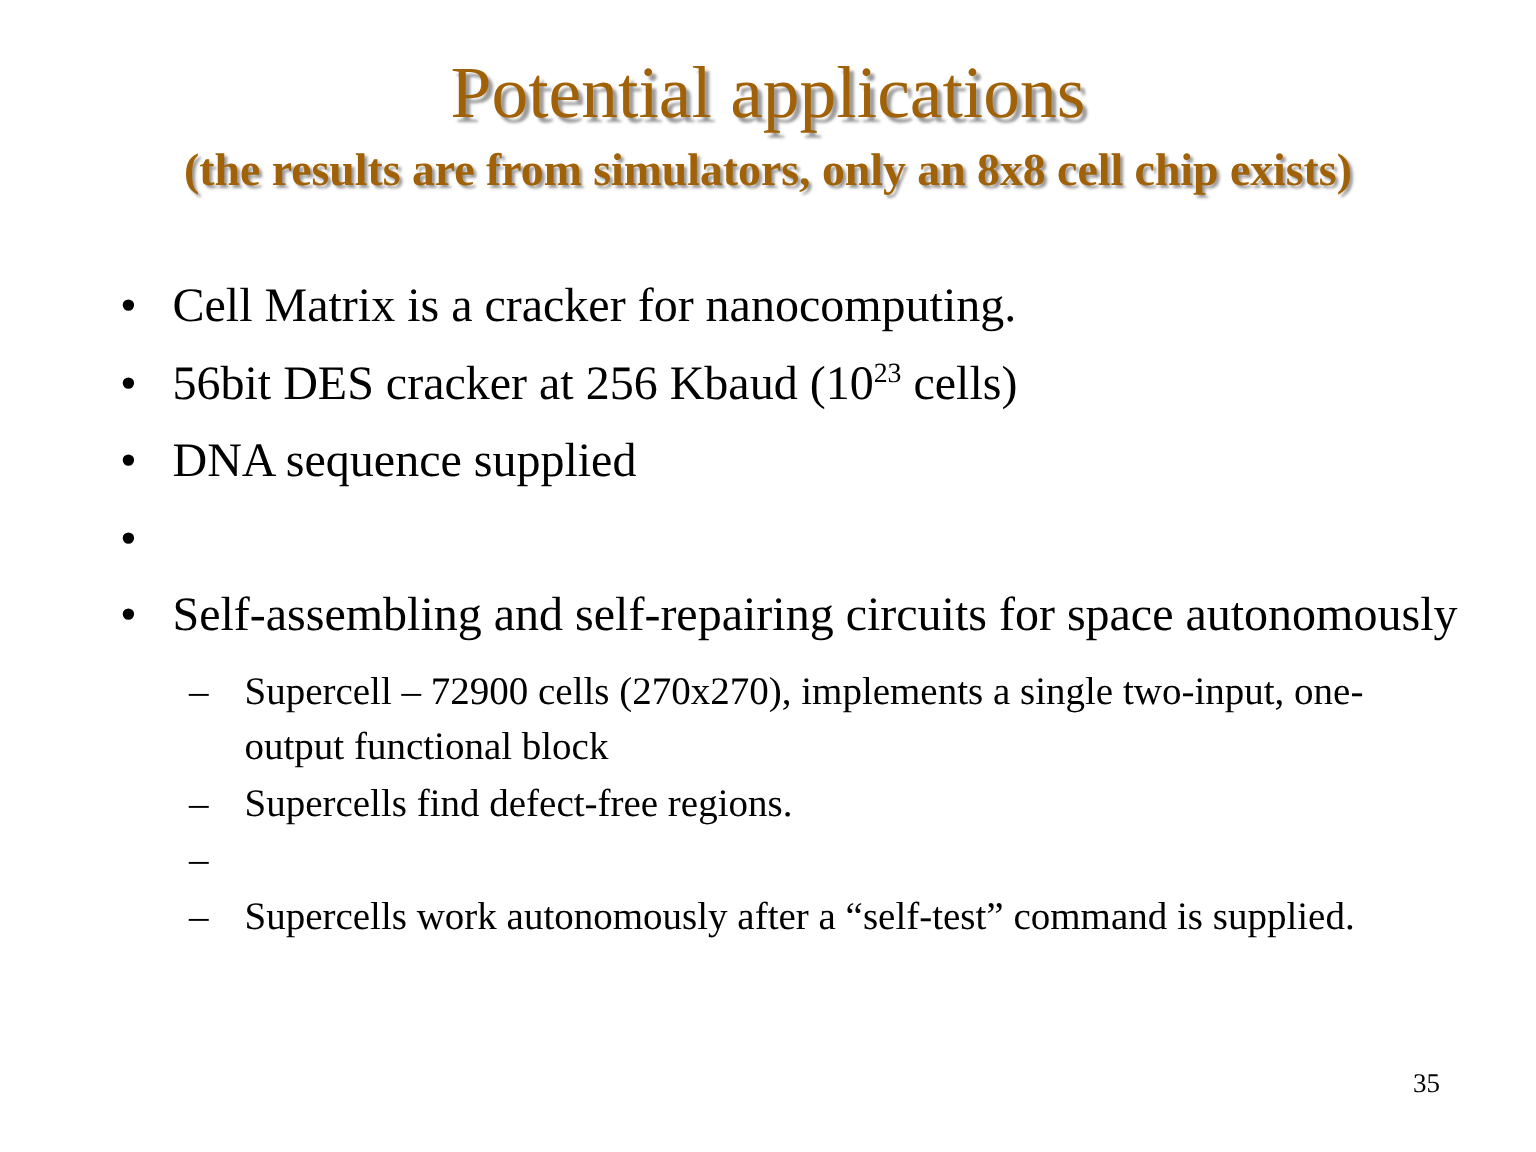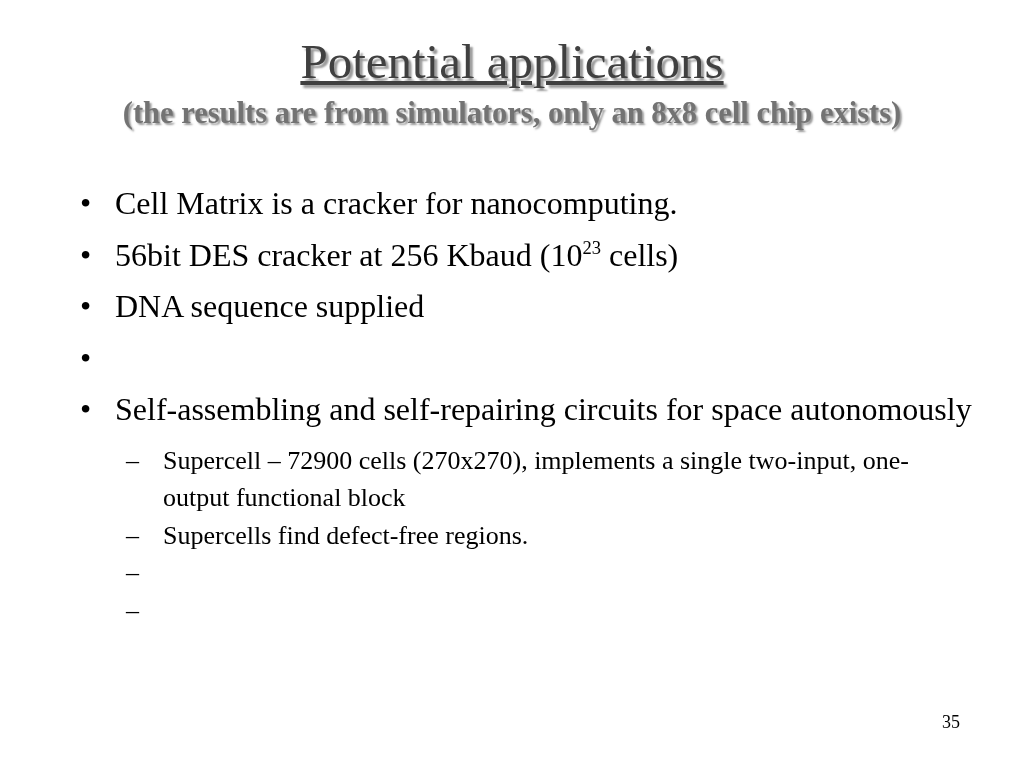--- a/index.html
+++ b/index.html
@@ -31,32 +31,31 @@
     top: 34px;
     width: 1024px;
     text-align: center;
   }
 
   .slide-title {
     font-size: 49px;
     font-weight: normal;
     line-height: 56px;
     letter-spacing: 0px;
-    color: #404040;
+    color: #a16207;
     text-shadow: 3px 3px 2px rgba(120,120,120,0.75);
     white-space: nowrap;
-    text-decoration: underline;
   }
 
   .slide-subtitle {
     font-size: 30.5px;
     font-weight: bold;
     line-height: 38px;
     margin-top: 4px;
-    color: #737373;
+    color: #a16207;
     text-shadow: 2px 2px 2px rgba(120,120,120,0.75);
     white-space: nowrap;
   }
 
   
   .body-block {
     position: absolute;
     left: 0;
     top: 178px;
     width: 1024px;
@@ -179,20 +178,21 @@
         <span class="marker">–</span>
         <span class="stext">Supercells find defect-free regions.</span>
       </div>
 
       <div class="sub-row">
         <span class="marker">–</span>
       </div>
 
       <div class="sub-row">
         <span class="marker">–</span>
+        <span class="stext">Supercells work autonomously after a “self-test” command is supplied.</span>
       </div>
 
     </div>
   </div>
 
   <div class="page-number">35</div>
 
 </div>
 
 </body></html>

